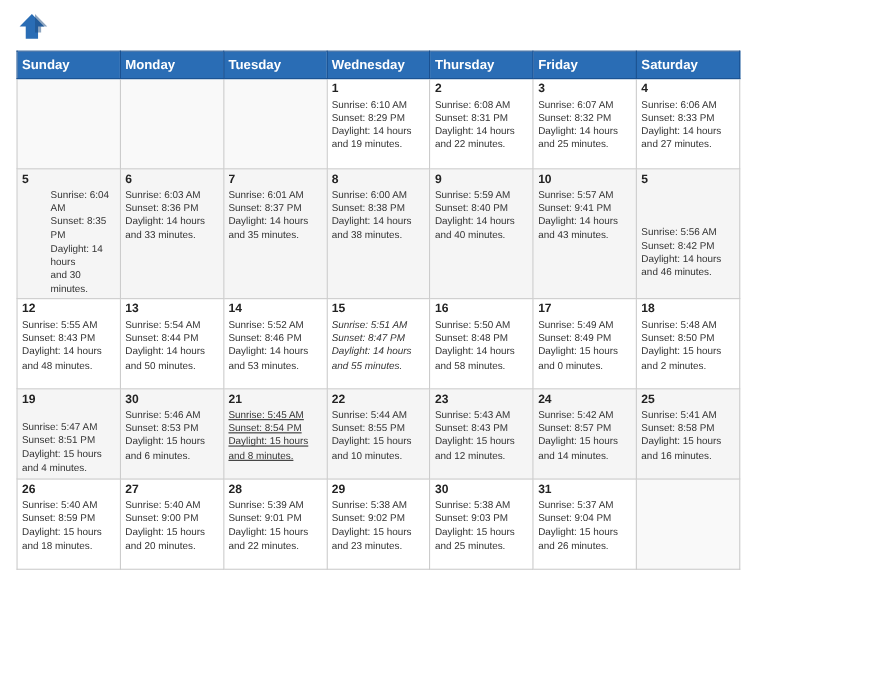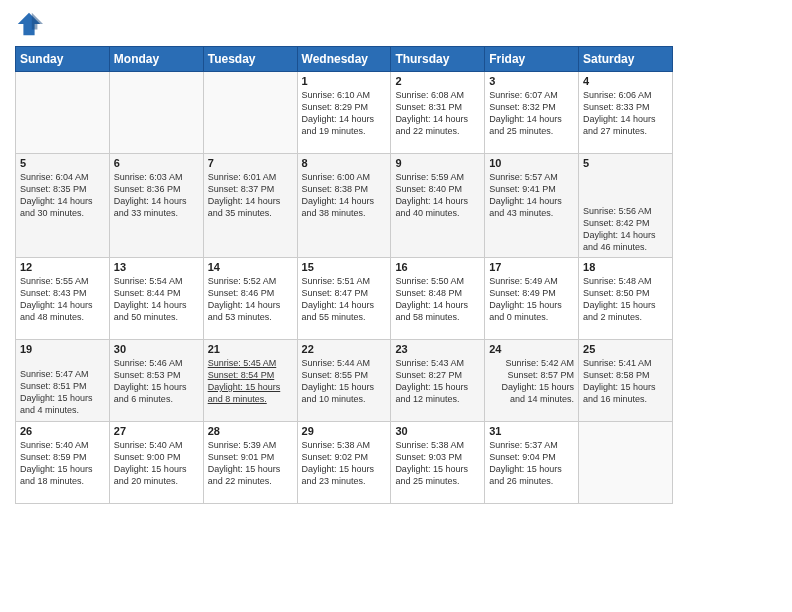--- a/index.html
+++ b/index.html
@@ -158,21 +158,21 @@
             <span class="day-num">4</span>
             <div class="day-info" style="white-space: pre-line;">Sunrise: 6:06 AM
 Sunset: 8:33 PM
 Daylight: 14 hours
 and 27 minutes.</div>
           </td>
         </tr>
         <tr>
           <td>
             <span class="day-num">5</span>
-            <div class="day-info" style="white-space: pre-line;">Sunrise: 6:04 AM
+            <div class="day-info" style="white-space: pre-line; margin-left: 26px;">Sunrise: 6:04 AM
 Sunset: 8:35 PM
 Daylight: 14 hours
 and 30 minutes.</div>
           </td>
           <td>
             <span class="day-num">6</span>
             <div class="day-info" style="white-space: pre-line;">Sunrise: 6:03 AM
 Sunset: 8:36 PM
 Daylight: 14 hours
 and 33 minutes.</div>
@@ -230,21 +230,21 @@
           </td>
           <td>
             <span class="day-num">14</span>
             <div class="day-info" style="white-space: pre-line;">Sunrise: 5:52 AM
 Sunset: 8:46 PM
 Daylight: 14 hours
 and 53 minutes.</div>
           </td>
           <td>
             <span class="day-num">15</span>
-            <div class="day-info" style="white-space: pre-line;">Sunrise: 5:51 AM
+            <div class="day-info" style="white-space: pre-line; font-style: italic;">Sunrise: 5:51 AM
 Sunset: 8:47 PM
 Daylight: 14 hours
 and 55 minutes.</div>
           </td>
           <td>
             <span class="day-num">16</span>
             <div class="day-info" style="white-space: pre-line;">Sunrise: 5:50 AM
 Sunset: 8:48 PM
 Daylight: 14 hours
 and 58 minutes.</div>
@@ -289,27 +289,27 @@
           <td>
             <span class="day-num">22</span>
             <div class="day-info" style="white-space: pre-line;">Sunrise: 5:44 AM
 Sunset: 8:55 PM
 Daylight: 15 hours
 and 10 minutes.</div>
           </td>
           <td>
             <span class="day-num">23</span>
             <div class="day-info" style="white-space: pre-line;">Sunrise: 5:43 AM
-Sunset: 8:27 PM
+Sunset: 8:43 PM
 Daylight: 15 hours
 and 12 minutes.</div>
           </td>
           <td>
             <span class="day-num">24</span>
-            <div class="day-info" style="white-space: pre-line; text-align: right;">Sunrise: 5:42 AM
+            <div class="day-info" style="white-space: pre-line;">Sunrise: 5:42 AM
 Sunset: 8:57 PM
 Daylight: 15 hours
 and 14 minutes.</div>
           </td>
           <td>
             <span class="day-num">25</span>
             <div class="day-info" style="white-space: pre-line;">Sunrise: 5:41 AM
 Sunset: 8:58 PM
 Daylight: 15 hours
 and 16 minutes.</div>

